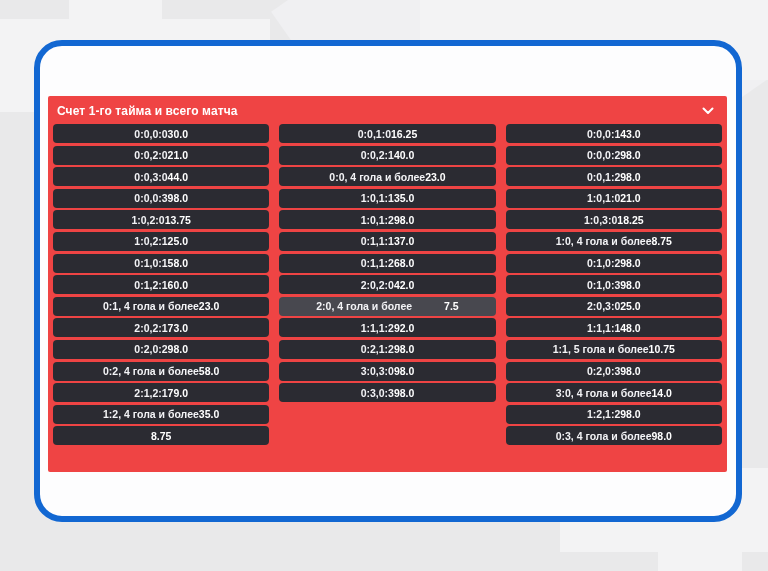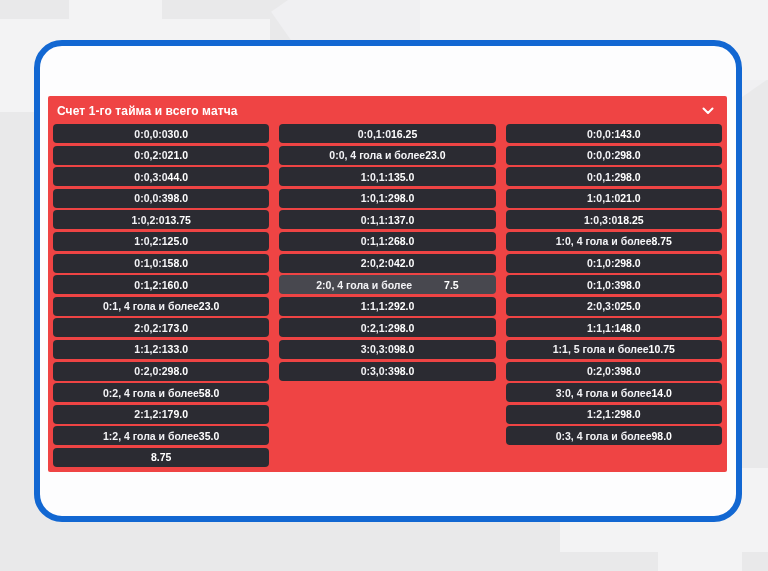--- a/index.html
+++ b/index.html
@@ -115,24 +115,20 @@
   </button>
         <button class="odds-row">
     <span class="odds-label">0:1, 4 гола и более</span>
     <span class="odds-value">23.0</span>
   </button>
         <button class="odds-row">
     <span class="odds-label">2:0,2:1</span>
     <span class="odds-value">73.0</span>
   </button>
         <button class="odds-row">
-    <span class="odds-label">1:1,2:1</span>
-    <span class="odds-value">33.0</span>
-  </button>
-        <button class="odds-row">
     <span class="odds-label">0:2,0:2</span>
     <span class="odds-value">98.0</span>
   </button>
         <button class="odds-row">
     <span class="odds-label">0:2, 4 гола и более</span>
     <span class="odds-value">58.0</span>
   </button>
         <button class="odds-row">
     <span class="odds-label">2:1,2:1</span>
     <span class="odds-value">79.0</span>
@@ -142,20 +138,24 @@
     <span class="odds-value">35.0</span>
   </button>
         <button class="odds-row">
     <span class="odds-value">8.75</span>
   </button>
       </div>
       <div class="odds-col">
         <button class="odds-row">
     <span class="odds-label">0:0,1:0</span>
     <span class="odds-value">16.25</span>
+  </button>
+        <button class="odds-row">
+    <span class="odds-label">0:0,2:1</span>
+    <span class="odds-value">40.0</span>
   </button>
         <button class="odds-row">
     <span class="odds-label">0:0, 4 гола и более</span>
     <span class="odds-value">23.0</span>
   </button>
         <button class="odds-row">
     <span class="odds-label">1:0,1:1</span>
     <span class="odds-value">35.0</span>
   </button>
         <button class="odds-row">

